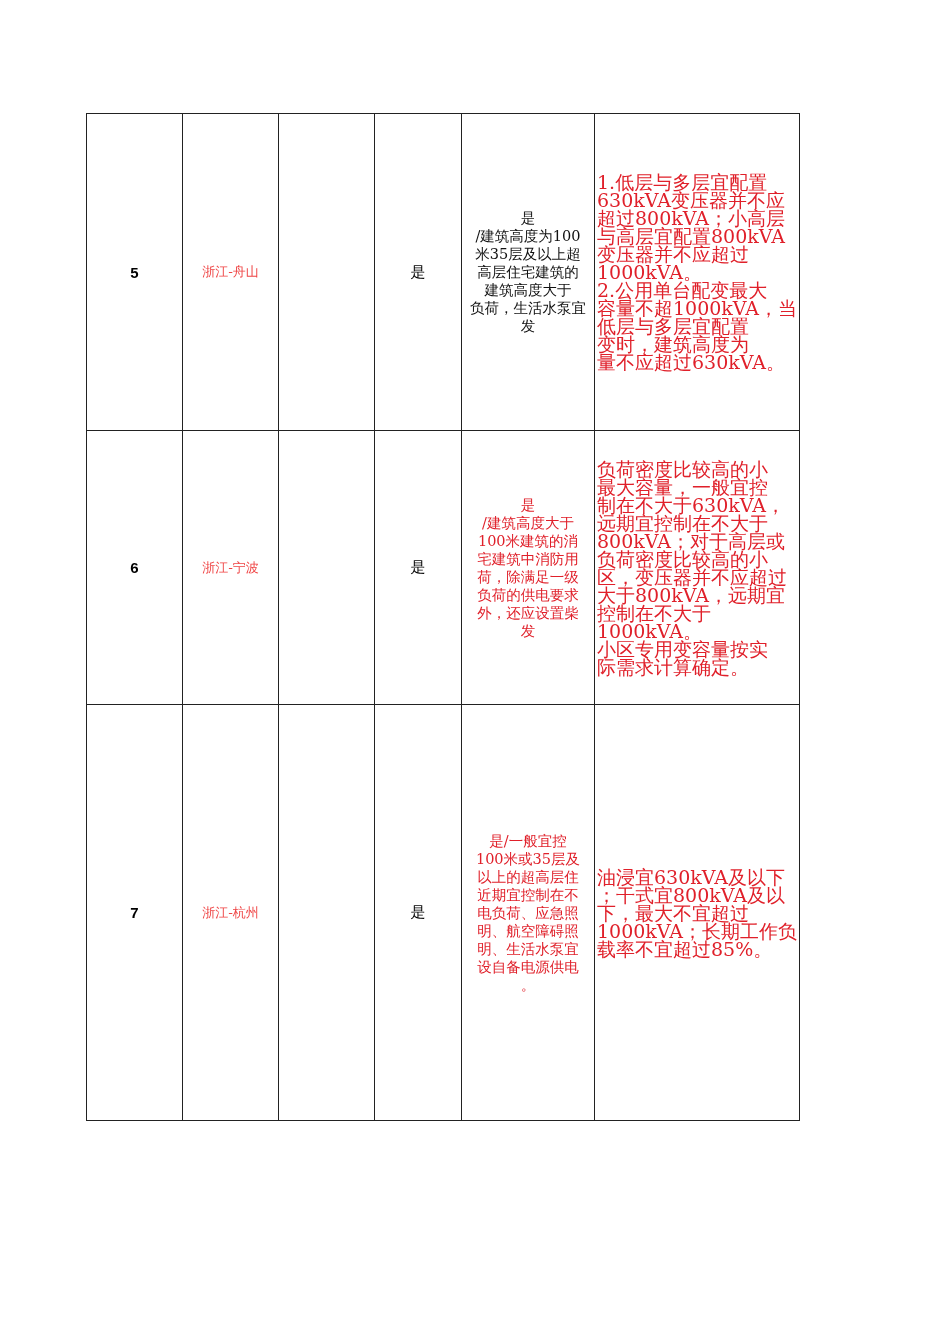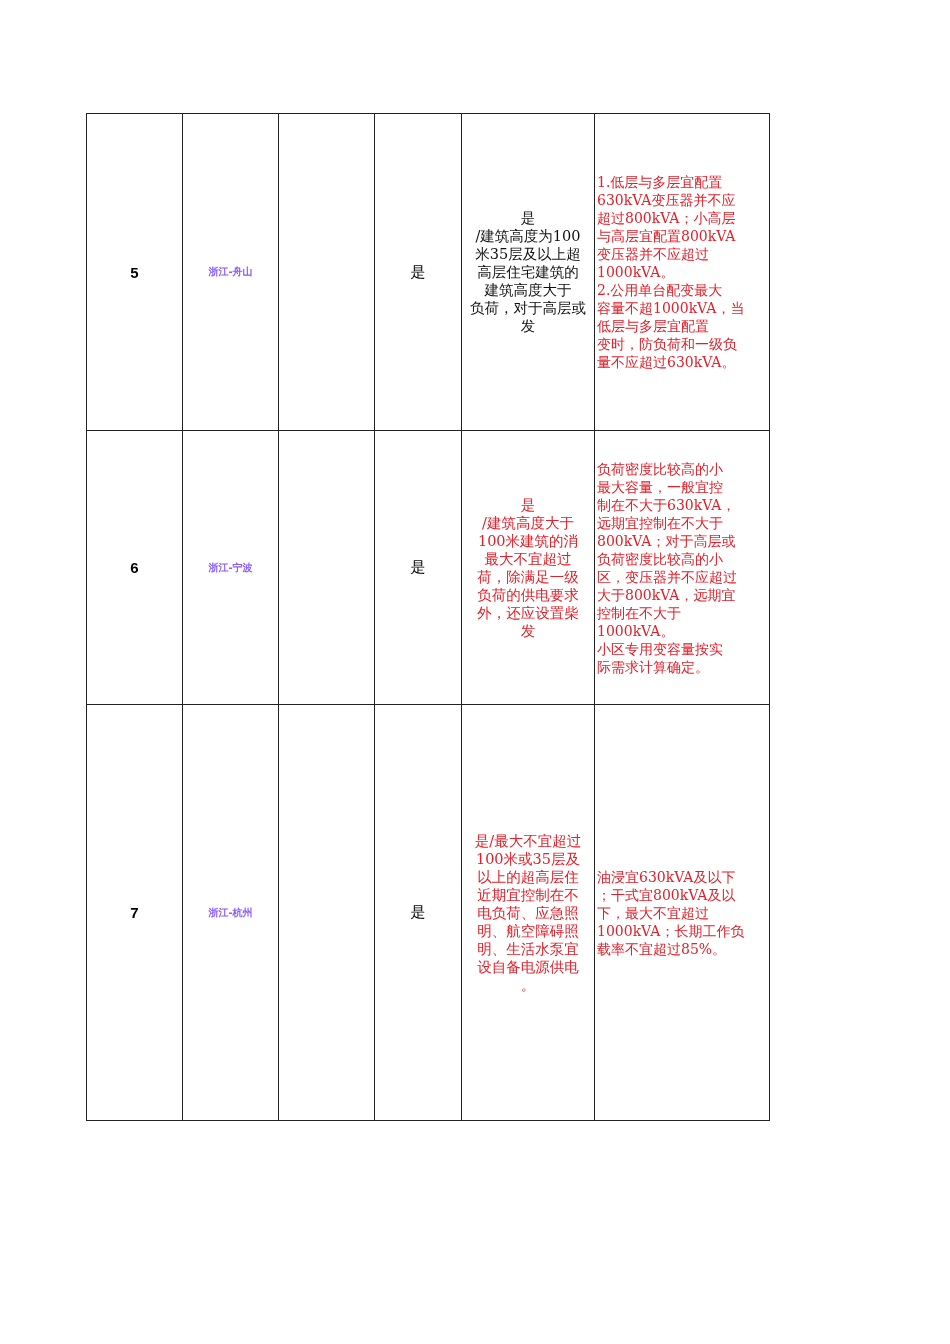--- a/index.html
+++ b/index.html
@@ -3,26 +3,26 @@
 <meta charset="utf-8">
 <style>
   html, body { margin: 0; padding: 0; background: #ffffff; }
   body { width: 950px; height: 1344px; position: relative; overflow: hidden; }
   .sheet { position: absolute; left: 86px; top: 113px; border-collapse: collapse; table-layout: fixed; }
   .sheet td { border: 1.5px solid #222; padding: 0; vertical-align: middle; }
   .sheet tr.r5 td { height: 316px; }
   .sheet tr.r6 td { height: 273px; }
   .sheet tr.r7 td { height: 415px; }
   .c-idx { width: 95px; text-align: center; font-family: "Liberation Sans", "DejaVu Sans", sans-serif; font-weight: bold; font-size: 15px; color: #000; }
-  .c-region { width: 95px; text-align: center; font-family: "DejaVu Sans", sans-serif; font-weight: bold; font-size: 10px; color: #8b5cf6; }
+  .c-region { width: 95px; text-align: center; font-family: "DejaVu Sans", sans-serif; font-weight: normal; font-size: 13px; color: #ef4444; }
   .c-empty { width: 95px; }
   .c-yes { width: 86px; text-align: center; font-family: "DejaVu Serif", serif; font-size: 15px; color: #000; }
   .c-note { width: 132px; text-align: center; font-family: "DejaVu Serif", serif; font-size: 14.5px; line-height: 18px; }
   .c-note .inner { padding: 0 1px; }
-  .c-req { width: 174px; text-align: left; font-family: "DejaVu Serif", serif; font-size: 14px; line-height: 18px; color: #e0202a; }
+  .c-req { width: 174px; text-align: left; font-family: "DejaVu Serif", serif; font-size: 19px; line-height: 18px; color: #e0202a; }
   .c-req .inner { padding: 0 2px; }
   .black { color: #111; }
   .red { color: #e0202a; }
   .line { display: block; white-space: nowrap; }
 </style>
 </head>
 <body>
 
 <table class="sheet">
   <colgroup>
@@ -39,51 +39,51 @@
       <td class="c-region"><span>浙江-舟山</span></td>
       <td class="c-empty"><span></span></td>
       <td class="c-yes"><span>是</span></td>
       <td class="c-note black">
         <div class="inner">
           <span class="line">是</span>
           <span class="line">/建筑高度为100</span>
           <span class="line">米35层及以上超</span>
           <span class="line">高层住宅建筑的</span>
           <span class="line">建筑高度大于</span>
-          <span class="line">负荷，对于高层或</span>
+          <span class="line">负荷，生活水泵宜</span>
           <span class="line">发</span>
         </div>
       </td>
       <td class="c-req">
         <div class="inner">
           <span class="line">1.低层与多层宜配置</span>
           <span class="line">630kVA变压器并不应</span>
           <span class="line">超过800kVA；小高层</span>
           <span class="line">与高层宜配置800kVA</span>
           <span class="line">变压器并不应超过</span>
           <span class="line">1000kVA。</span>
           <span class="line">2.公用单台配变最大</span>
           <span class="line">容量不超1000kVA，当</span>
           <span class="line">低层与多层宜配置</span>
-          <span class="line">变时，防负荷和一级负</span>
+          <span class="line">变时，建筑高度为</span>
           <span class="line">量不应超过630kVA。</span>
         </div>
       </td>
     </tr>
     <tr class="r6">
       <td class="c-idx"><span>6</span></td>
       <td class="c-region"><span>浙江-宁波</span></td>
       <td class="c-empty"><span></span></td>
       <td class="c-yes"><span>是</span></td>
       <td class="c-note red">
         <div class="inner">
           <span class="line">是</span>
           <span class="line">/建筑高度大于</span>
           <span class="line">100米建筑的消</span>
-          <span class="line">最大不宜超过</span>
+          <span class="line">宅建筑中消防用</span>
           <span class="line">荷，除满足一级</span>
           <span class="line">负荷的供电要求</span>
           <span class="line">外，还应设置柴</span>
           <span class="line">发</span>
         </div>
       </td>
       <td class="c-req">
         <div class="inner">
           <span class="line">负荷密度比较高的小</span>
           <span class="line">最大容量，一般宜控</span>
@@ -100,21 +100,21 @@
         </div>
       </td>
     </tr>
     <tr class="r7">
       <td class="c-idx"><span>7</span></td>
       <td class="c-region"><span>浙江-杭州</span></td>
       <td class="c-empty"><span></span></td>
       <td class="c-yes"><span>是</span></td>
       <td class="c-note red">
         <div class="inner">
-          <span class="line">是/最大不宜超过</span>
+          <span class="line">是/一般宜控</span>
           <span class="line">100米或35层及</span>
           <span class="line">以上的超高层住</span>
           <span class="line">近期宜控制在不</span>
           <span class="line">电负荷、应急照</span>
           <span class="line">明、航空障碍照</span>
           <span class="line">明、生活水泵宜</span>
           <span class="line">设自备电源供电</span>
           <span class="line">。</span>
         </div>
       </td>

